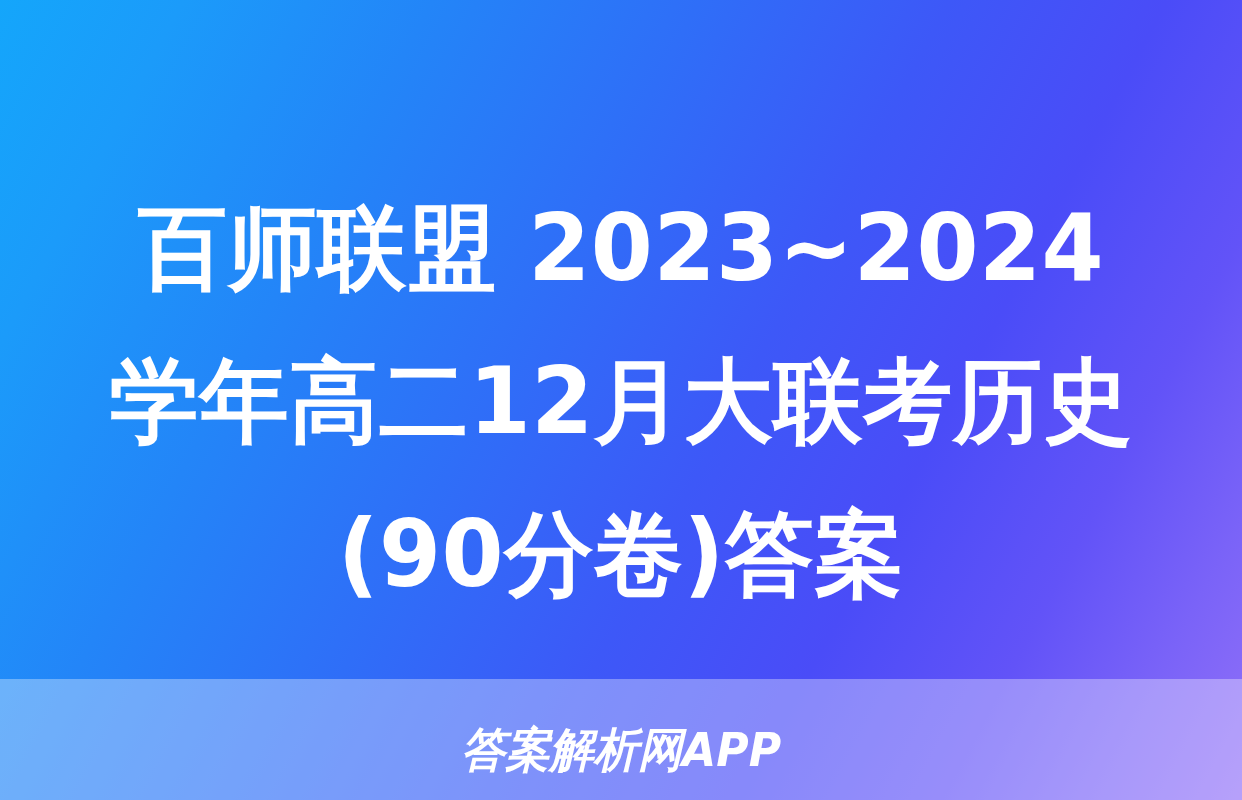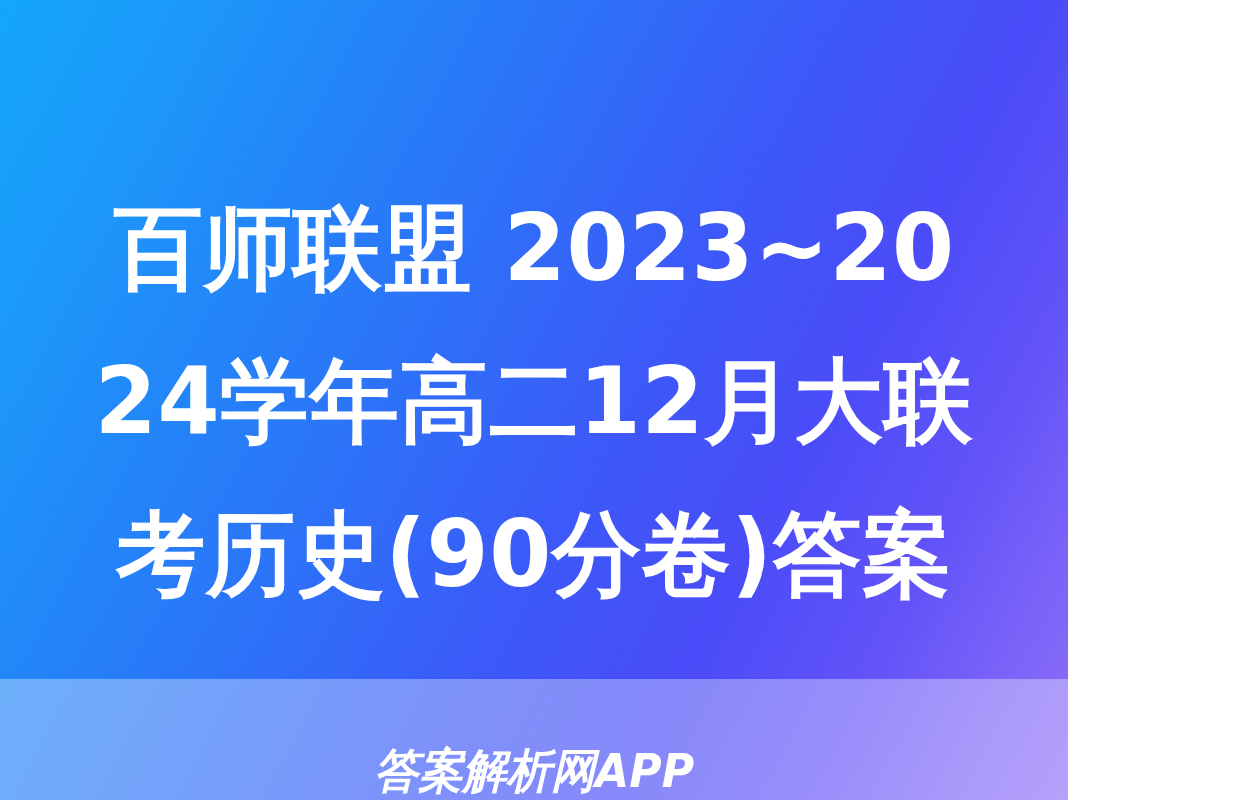--- a/index.html
+++ b/index.html
@@ -3,21 +3,21 @@
 <meta charset="utf-8">
 <style>
   html, body {
     margin: 0;
     padding: 0;
     background: #ffffff;
   }
 
   #poster {
     position: relative;
-    width: 1068px;
+    width: 1242px;
     height: 800px;
     overflow: hidden;
     font-family: "Liberation Sans", "DejaVu Sans", sans-serif;
     
     background:
       linear-gradient(118deg,
         #14a6fb 0%,
         #1b9bfa 11%,
         #2385f8 26%,
         #2f6ef8 42%,
@@ -61,21 +61,21 @@
     white-space: normal;
     font-family: "DejaVu Sans", "Liberation Sans", sans-serif;
     transform: scaleX(0.97);
     transform-origin: center top;
   }
 
   #watermark-block {
     position: absolute;
     left: 0;
     right: 0;
-    top: 743px;
+    top: 722px;
     text-align: center;
   }
 
   #watermark-text {
     display: inline-block;
     margin: 0;
     color: #ffffff;
     font-size: 47px;
     line-height: 56px;
     font-weight: 700;

